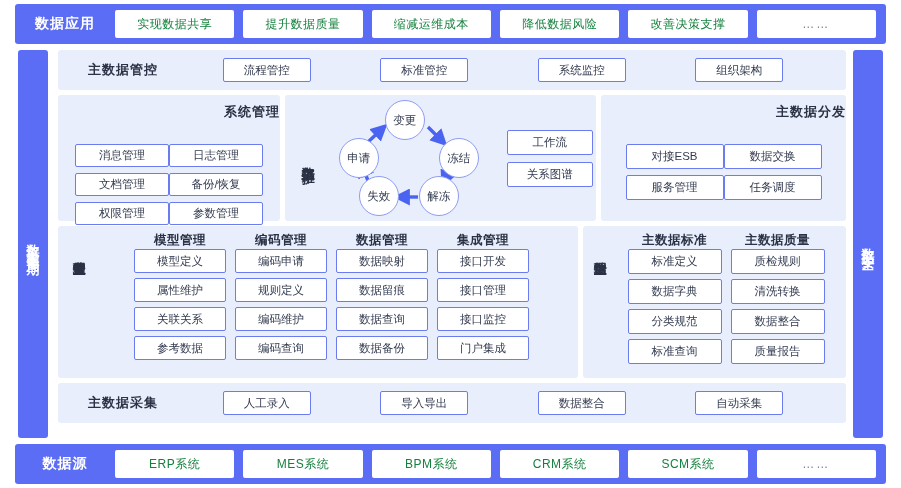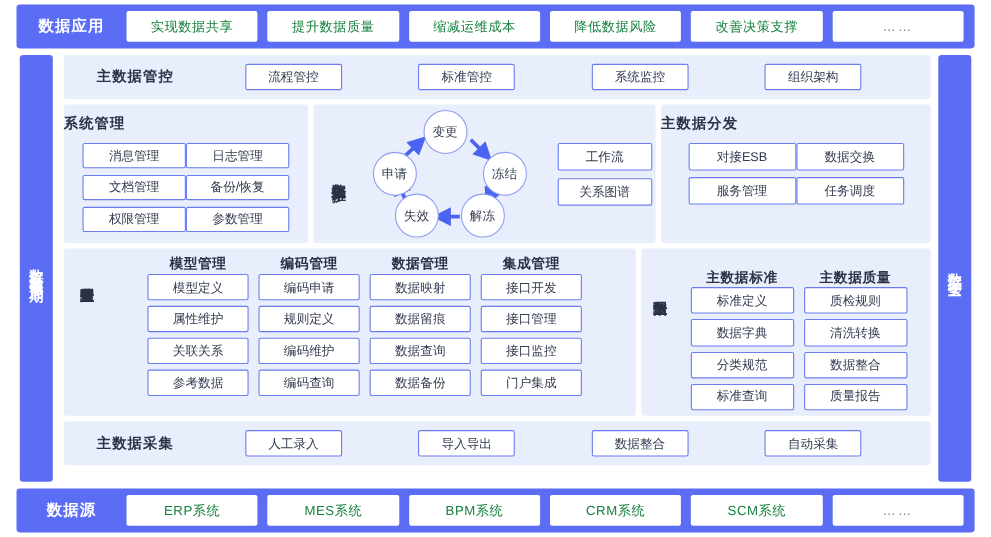--- a/index.html
+++ b/index.html
@@ -76,22 +76,22 @@
   }
   .rowbar .chip{width:88px;height:24px;}
 
   
   .band1{display:flex;gap:5px;height:126px;}
   .p-sys{width:222px;padding-top:8px;box-sizing:border-box;}
   .p-mid{flex:1;display:flex;align-items:center;}
   .p-dist{width:245px;padding-top:8px;box-sizing:border-box;}
 
   .ptitle{
-    text-align:left;font-size:13px;font-weight:bold;color:#2b3245;
-    letter-spacing:1px;margin-bottom:9px;
+    text-align:right;font-size:13px;font-weight:bold;color:#2b3245;
+    letter-spacing:1px;margin-bottom:23px;
   }
   .grid2{display:flex;justify-content:center;gap:0;}
   .gcol{display:flex;flex-direction:column;gap:6px;}
   .gcol .chip{width:94px;height:23px;}
   .p-dist .gcol .chip{width:98px;height:25px;}
 
   
   .vlabel{
     writing-mode:vertical-rl;text-orientation:upright;
     font-size:13px;font-weight:bold;color:#2b3245;
@@ -108,21 +108,21 @@
     font-size:11.5px;color:#333b50;box-sizing:border-box;
   }
   .cycle svg{position:absolute;left:0;top:0;width:168px;height:120px;}
 
   .sidechips{display:flex;flex-direction:column;gap:7px;margin-left:14px;}
   .sidechips .chip{width:86px;height:25px;}
 
   
   .band2{display:flex;gap:5px;height:152px;}
   .p-biz{width:520px;display:flex;box-sizing:border-box;padding-top:6px;}
-  .p-gov{flex:1;display:flex;box-sizing:border-box;padding-top:18px;}
+  .p-gov{flex:1;display:flex;box-sizing:border-box;padding-top:6px;}
   .colset{flex:1;display:flex;justify-content:center;gap:9px;}
   .col{display:flex;flex-direction:column;align-items:center;}
   .colhead{
     font-size:12.5px;font-weight:bold;color:#2b3245;
     letter-spacing:.5px;margin-bottom:0;
   }
   .col .chip{width:92px;height:24px;margin-bottom:5px;}
   .p-gov .col .chip{width:94px;height:25px;}
   .vlabel2{
     writing-mode:vertical-rl;text-orientation:upright;

